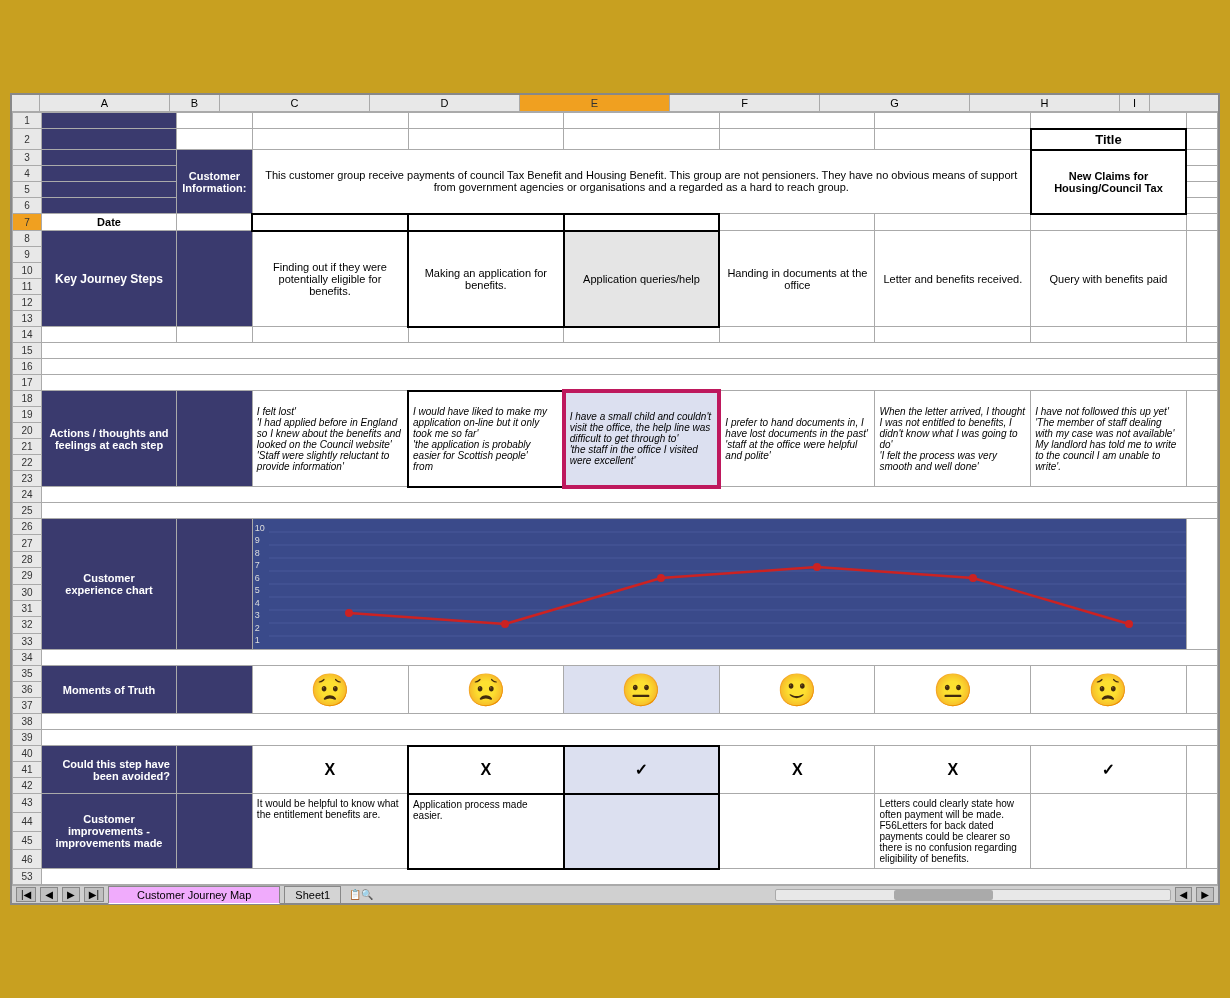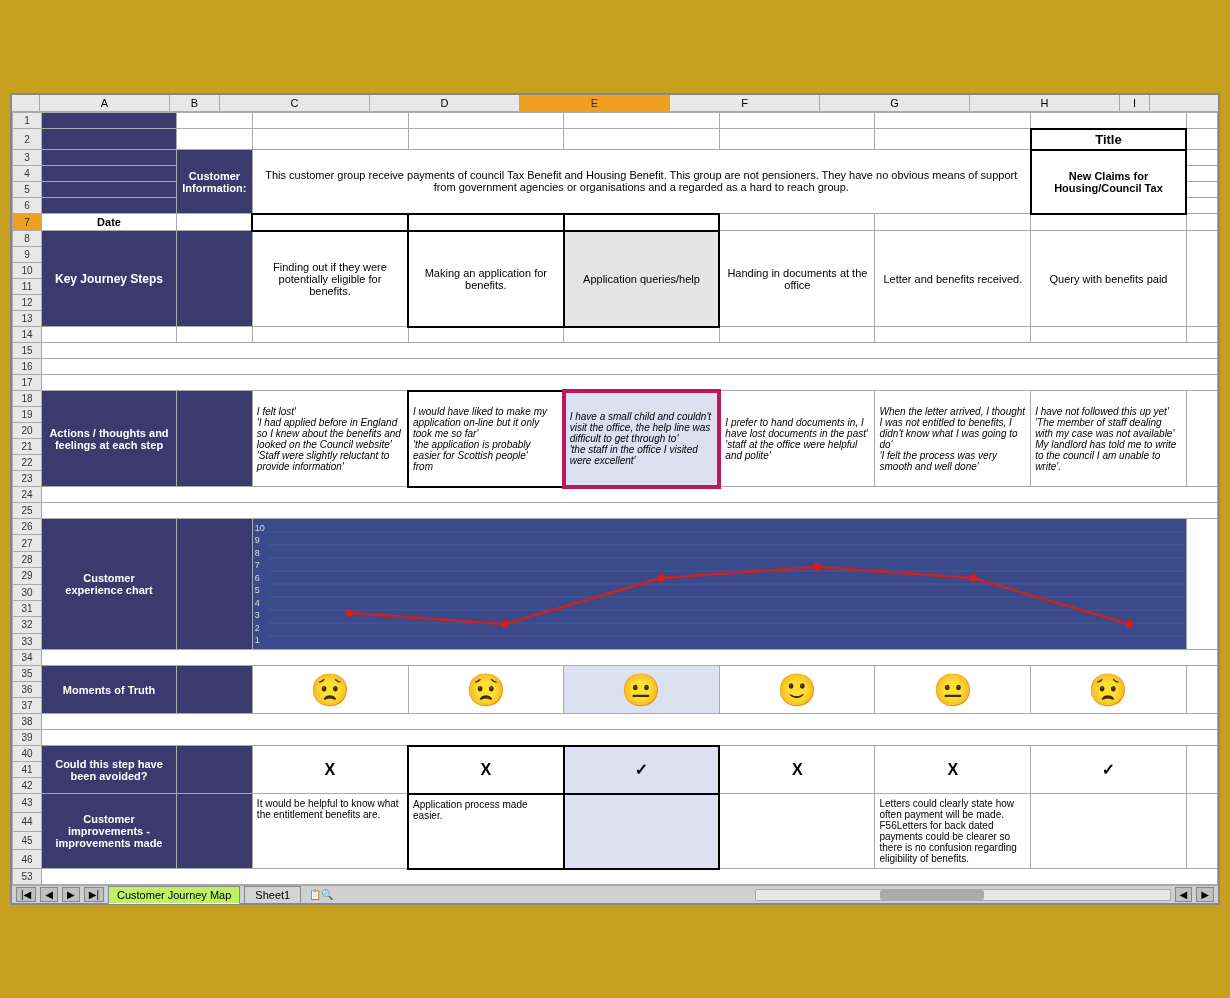--- a/index.html
+++ b/index.html
@@ -19,24 +19,24 @@
       width: 1210px;
     }
     .tab-nav-btn {
       background: #c0c0c0;
       border: 1px solid #888;
       padding: 1px 4px;
       font-size: 10px;
       cursor: pointer;
     }
     .tab-active {
-      background: #bef264;
+      background: #f0abfc;
       border: 1px solid #888;
       border-bottom: 1px solid #fff;
-      padding: 2px 8px;
+      padding: 2px 28px;
       font-size: 11px;
     }
     .tab-inactive {
       background: #d4d4d4;
       border: 1px solid #888;
       padding: 2px 10px;
       font-size: 11px;
     }
     
     .col-headers {
@@ -522,21 +522,21 @@
     <tr>
       <td class="row-num">38</td>
       <td colspan="9" class="empty-white"></td>
     </tr>
     <tr>
       <td class="row-num">39</td>
       <td colspan="9" class="empty-white"></td>
     </tr>
     <tr>
       <td class="row-num">40</td>
-      <td class="avoid-label col-a" rowspan="3" style="font-size:11px; padding:6px;">Could this step have been avoided?</td>
+      <td class="avoid-label col-a" rowspan="3" style="font-size:11px; padding:6px;text-align:right;">Could this step have been avoided?</td>
       <td class="col-b empty-dark" rowspan="3"></td>
       <td class="avoid-cell col-c" rowspan="3" style="font-size:16px; font-weight:bold;">X</td>
       <td class="avoid-cell col-d" rowspan="3" style="font-size:16px; font-weight:bold; border:2px solid #000;">X</td>
       <td class="avoid-cell col-e" rowspan="3" style="font-size:16px; font-weight:bold; border:2px solid #000; background:#dce0f0;">✓</td>
       <td class="avoid-cell col-f" rowspan="3" style="font-size:16px; font-weight:bold;">X</td>
       <td class="avoid-cell col-g" rowspan="3" style="font-size:16px; font-weight:bold;">X</td>
       <td class="avoid-cell col-h" rowspan="3" style="font-size:16px; font-weight:bold;">✓</td>
       <td class="col-i empty-white" rowspan="3"></td>
     </tr>
     <tr>

